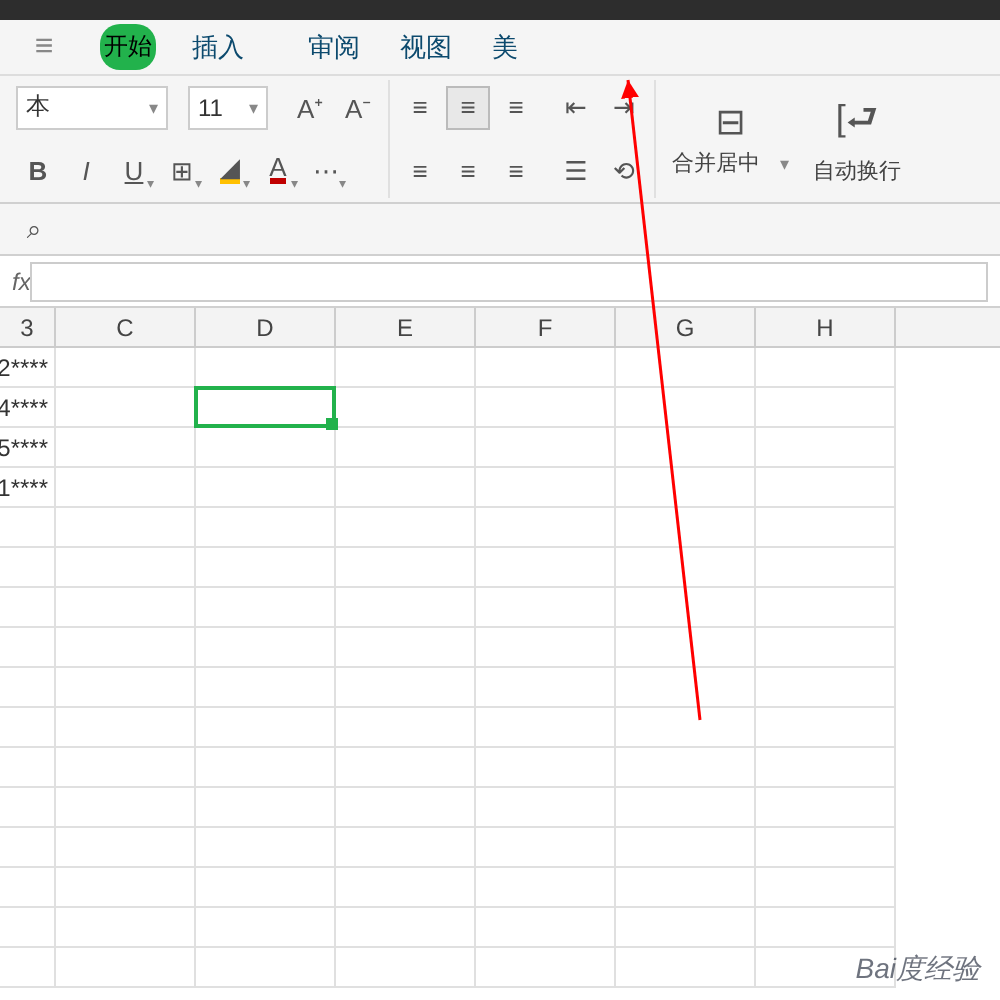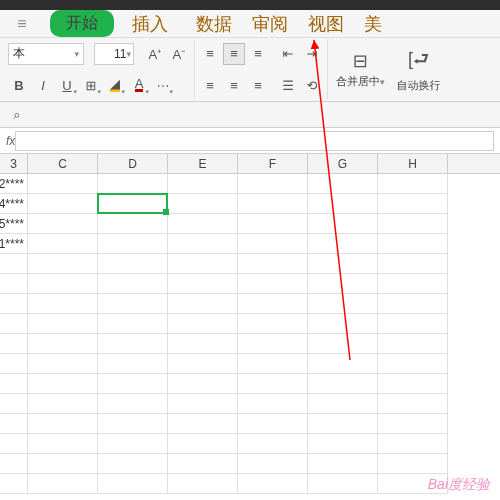--- a/index.html
+++ b/index.html
@@ -2,37 +2,37 @@
 <html><head>
 <meta charset="utf-8">
 <style>
   * { box-sizing: border-box; margin: 0; padding: 0; }
   body { font-family: "Microsoft YaHei", sans-serif; font-size: 12px; color: #333; background: #fff; width: 500px; height: 500px; overflow: hidden; position: relative; }
   
   .titlebar { background: #2d2d2d; height: 10px; }
   
   .menubar { background: #f5f5f5; height: 28px; display: flex; align-items: center; padding: 0 4px; border-bottom: 1px solid #ddd; }
   .menubar .logo { width: 36px; height: 20px; display: flex; align-items: center; justify-content: center; color: #888; font-size: 16px; }
-  .menubar .item { font-size: 18px; color: #a16207; padding: 0 8px; cursor: pointer; height: 100%; display: flex; align-items: center; }
-  .menubar .item.home { background: #22b24c; color: #404040; border-radius: 10px; padding: 3px 16px; height: auto; font-size: 16px; }
+  .menubar .item { font-size: 13px; color: #0c4a6e; padding: 0 8px; cursor: pointer; height: 100%; display: flex; align-items: center; }
+  .menubar .item.home { background: #22b24c; color: #000000; border-radius: 10px; padding: 3px 2px; height: auto; font-size: 12px; }
   .menubar .spacer4 { width: 4px; }
   .menubar .spacer10 { width: 10px; }
   
   .ribbon { background: #f5f5f5; height: 64px; border-bottom: 1px solid #d0d0d0; display: flex; padding: 2px 4px; }
   .group { display: flex; flex-direction: column; padding: 0 4px; gap: 4px; border-right: 1px solid #e0e0e0; }
   .group.norule { border-right: none; }
   .rowctrl { display: flex; align-items: center; gap: 2px; height: 28px; }
   .fontname { border: 1px solid #ccc; background: #fff; font-size: 12px; width: 76px; height: 22px; padding: 0 4px; display: flex; align-items: center; justify-content: space-between; }
-  .fontsize { border: 1px solid #ccc; background: #fff; width: 40px; height: 22px; padding: 0 19px; display: flex; align-items: center; justify-content: space-between; font-size: 12px; }
+  .fontsize { border: 1px solid #ccc; background: #fff; width: 40px; height: 22px; padding: 0 4px; display: flex; align-items: center; justify-content: space-between; font-size: 12px; }
   .caret { font-size: 9px; color: #888; }
   .btn { width: 22px; height: 22px; display: flex; align-items: center; justify-content: center; cursor: pointer; font-size: 13px; color: #555; position: relative; }
   .btn.small-caret::after { content: "▾"; font-size: 7px; position: absolute; bottom: 0; right: 1px; color: #888; }
   .vbtn { display: flex; flex-direction: column; align-items: center; justify-content: center; padding: 2px 4px; cursor: pointer; font-size: 12px; color: #444; height: 56px; gap: 2px; }
   .vbtn .ic { font-size: 18px; color: #555; }
-  .vbtn .lbl { font-size: 11px; white-space: nowrap; display: flex; align-items: center; gap: 0; }
+  .vbtn .lbl { font-size: 11px; white-space: nowrap; display: flex; align-items: center; gap: 10px; }
   
   .qat { height: 26px; background: #f5f5f5; border-bottom: 1px solid #d0d0d0; display: flex; align-items: center; padding: 0 6px; gap: 6px; }
   
   .formulabar { height: 26px; background: #fff; border-bottom: 1px solid #d0d0d0; display: flex; align-items: center; padding: 0 6px; }
   .fx { font-style: italic; color: #666; margin-right: 0; font-size: 12px; }
   .finput { flex: 1; border: 1px solid #ccc; background: #fff; height: 20px; padding: 0 4px; }
   
   .sheet { position: relative; }
   .colheaders { display: flex; height: 20px; background: #f3f3f3; border-bottom: 1px solid #ccc; }
   .ch { width: 70px; border-right: 1px solid #ccc; display: flex; align-items: center; justify-content: center; font-size: 12px; color: #444; cursor: pointer; }
@@ -40,37 +40,36 @@
   
   .gridrow { display: flex; height: 20px; }
   .cell { width: 70px; border-right: 1px solid #e0e0e0; border-bottom: 1px solid #e0e0e0; font-size: 12px; padding: 0 3px; display: flex; align-items: center; overflow: hidden; white-space: nowrap; cursor: cell; }
   .cell.first { width: 28px; justify-content: flex-end; }
   
   .active-cell { position: absolute; border: 2px solid #22b24c; pointer-events: none; }
   .active-cell::after { content: ""; position: absolute; right: -3px; bottom: -3px; width: 6px; height: 6px; background: #22b24c; }
   
   .arrow-svg { position: absolute; pointer-events: none; left: 0; top: 0; }
   
-  .watermark { position: absolute; right: 10px; bottom: 6px; color: #ec4899; font-size: 14px; font-style: italic; opacity: 0.6; }
+  .watermark { position: absolute; right: 10px; bottom: 6px; color: #0f172a; font-size: 14px; font-style: italic; opacity: 0.6; }
 </style>
 </head>
 <body>
 
 <div class="titlebar"></div>
 
 <div class="menubar">
   <div class="logo">≡</div>
   <div class="spacer10"></div>
   <div class="item home">开始</div>
   <div class="spacer10"></div>
   <div class="item">插入</div>
   <div class="spacer4"></div>
   <div class="spacer4"></div>
   <div class="spacer4"></div>
-  <div class="item">数据</div>
   <div class="spacer4"></div>
   <div class="item">审阅</div>
   <div class="spacer4"></div>
   <div class="item">视图</div>
   <div class="spacer4"></div>
   <div class="item">美</div>
 </div>
 
 <div class="ribbon">
   <div class="group">

